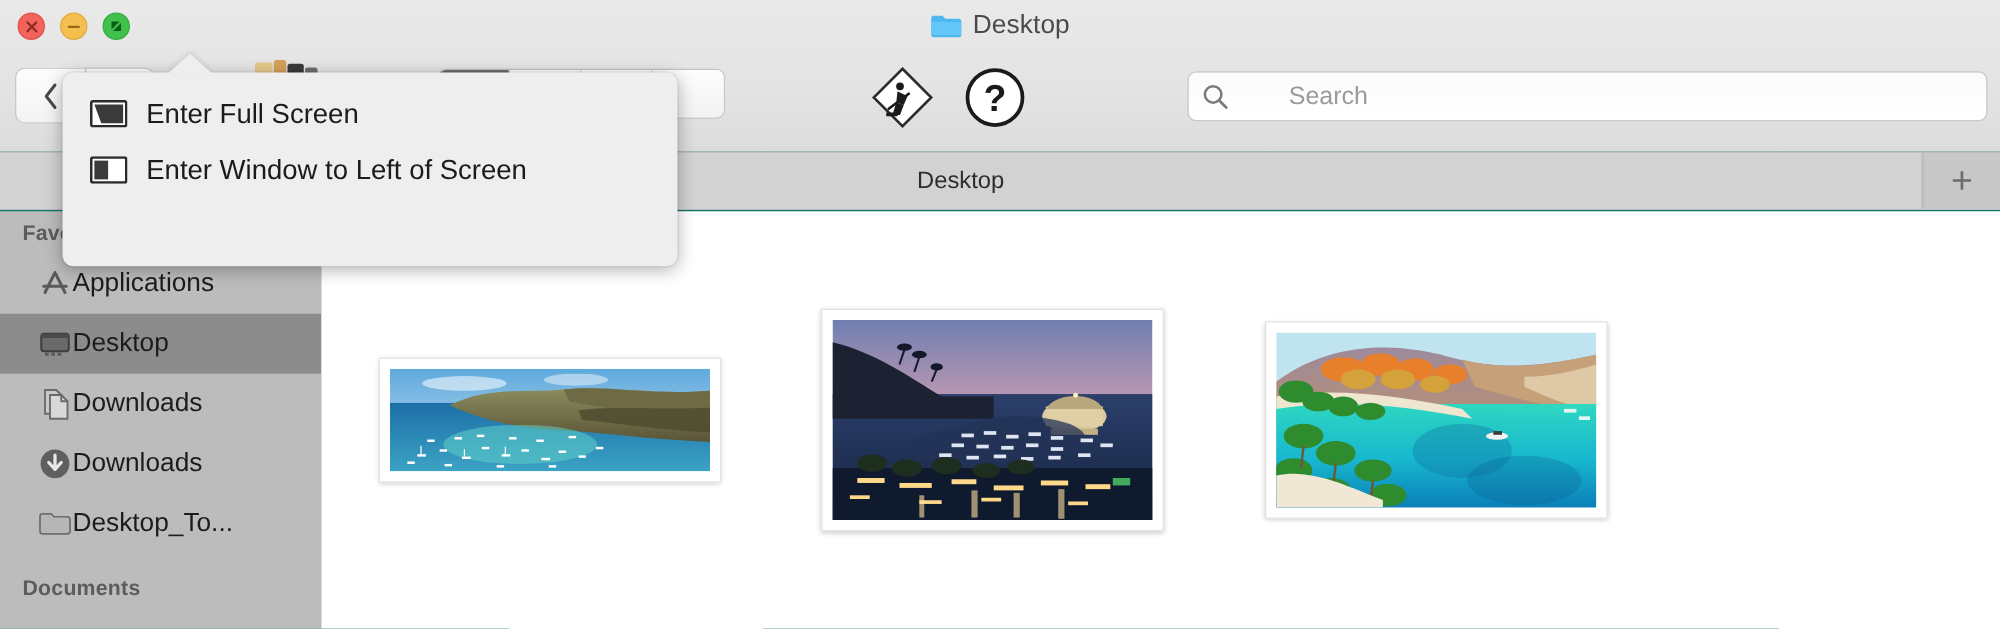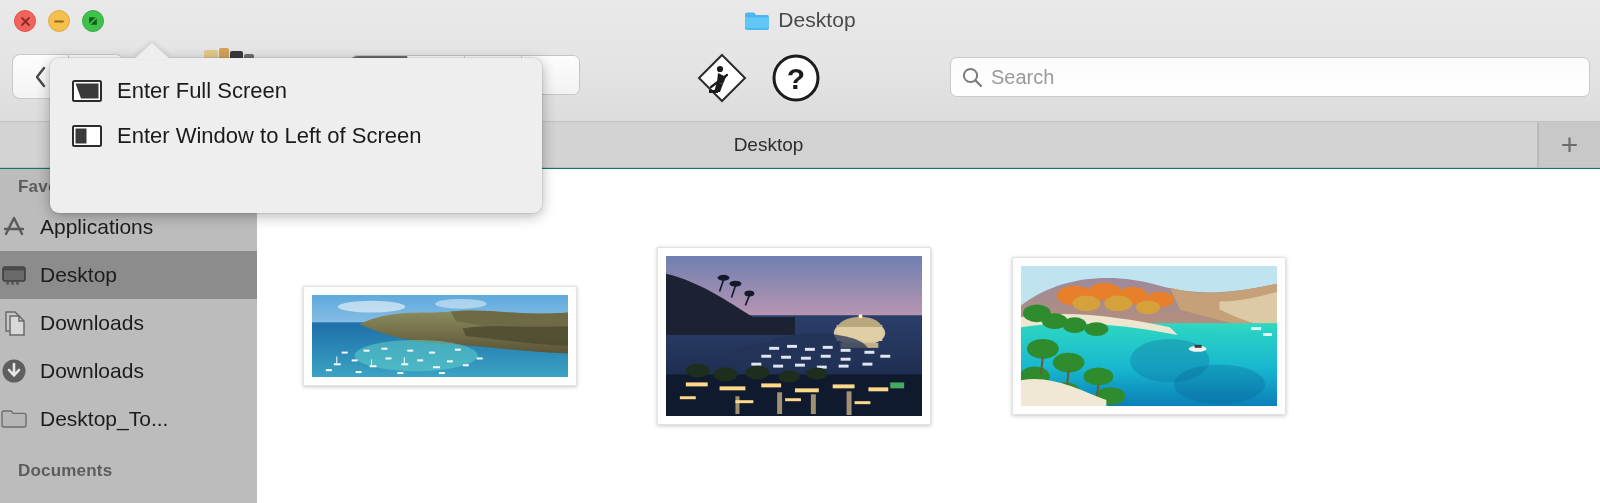--- a/index.html
+++ b/index.html
@@ -95,21 +95,21 @@
   }
 
   
   .search {
     position: absolute; left: 950px; top: 57px;
     width: 640px; height: 40px;
     background: linear-gradient(to bottom, #fbfbfb, #ffffff);
     border: 1px solid #c9c9c9; border-radius: 7px;
     display: flex; align-items: center; padding: 0 10px; gap: 8px;
   }
-  .search .ph { font-size: 20px; color: #9a9a9a; }
+  .search .ph { font-size: 20px; color: #9a9a9a; margin-left: 40px; }
 
   
   .tabbar {
     position: absolute; left: 0; top: 122px;
     width: 1600px; height: 46px;
     background: #d6d6d6;
     border-bottom: 1px solid #bdbdbd;
     display: flex; align-items: stretch;
   }
   .tab {
@@ -134,21 +134,22 @@
     background: #bcbcbc;
     overflow: hidden;
   }
   .sb-header {
     font-size: 17px; color: #5c5c5c; font-weight: 600;
     padding: 8px 0 6px 18px;
     letter-spacing: .2px;
   }
   .sb-item {
     height: 48px;
-    display: flex; align-items: center; gap: 12px;
+    display: flex; align-items: center; 
+    padding-left: 30px;
     font-size: 21px; color: #1c1c1c;
   }
   .sb-item.selected { background: #8c8c8c; }
   .sb-icon { width: 28px; height: 28px; flex: none; display: block; }
 
   
   .content {
     position: absolute; left: 257px; top: 169px;
     width: 1343px; height: 334px;
     background: #ffffff;

